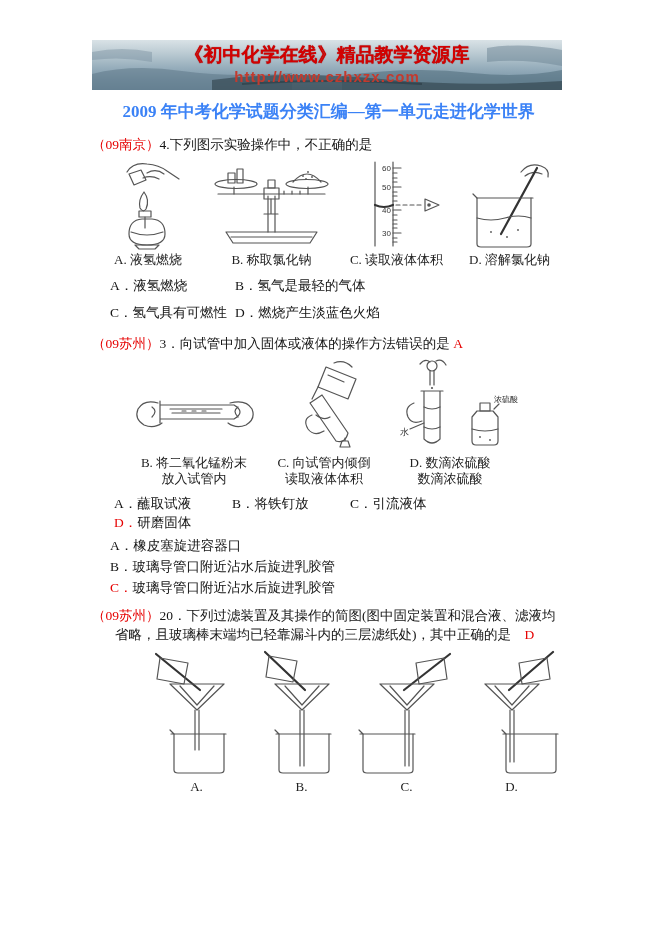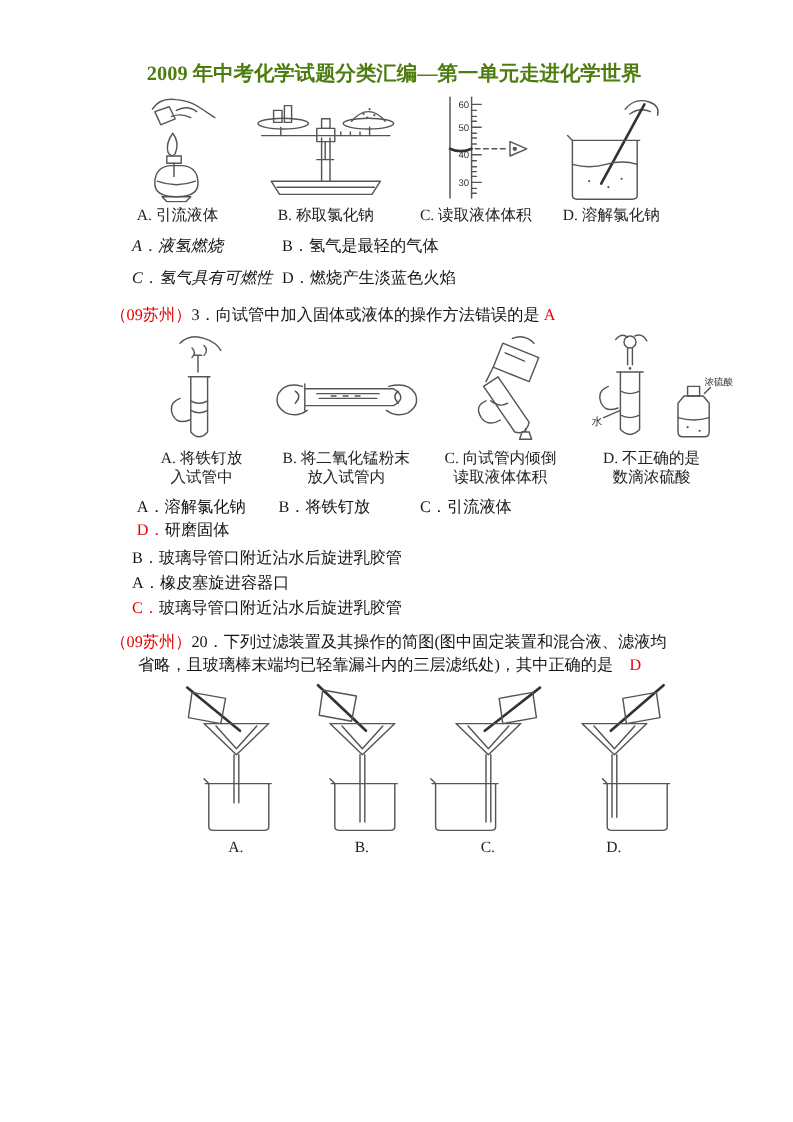--- a/index.html
+++ b/index.html
@@ -25,72 +25,87 @@
     text-shadow:0 0 1px #8a1a1a;
     font-family:"Liberation Serif",serif;
   }
   .banner .banner-url{
     position:absolute;left:0;top:28px;width:100%;text-align:center;
     color:#c33a2e;font-weight:bold;font-size:15px;letter-spacing:1px;
     font-family:"Liberation Sans",sans-serif;
   }
 
   .doc-title{
-    margin-top:11px;text-align:center;color:#4d7c0f;font-weight:bold;
+    margin-top:11px;text-align:center;color:#3b82f6;font-weight:bold;
     font-size:17px;line-height:22px;
   }
 
   .qline{font-size:13.5px;line-height:19px;margin-top:12px;}
   .qline .stem{color:#141414;}
   sub{font-size:9px;}
 
   
   .figrow{display:flex;align-items:flex-end;margin-top:4px;}
   .fig{text-align:center;}
   .fig svg{display:block;margin:0 auto;}
   .figcap{font-size:13px;line-height:16px;margin-top:2px;color:#222;}
   .figcap2{font-size:13px;line-height:16px;color:#222;}
 
   .sketch{stroke:#555;fill:none;stroke-width:1.2;stroke-linecap:round;stroke-linejoin:round;}
   .sketch-bold{stroke:#333;fill:none;stroke-width:2.2;stroke-linecap:round;}
   .sketch-fill{fill:#555;stroke:none;}
   text.skt{fill:#333;stroke:none;font-family:"Liberation Sans",sans-serif;}
 
   .optrow{font-size:13.5px;line-height:19px;margin-top:8px;padding-left:18px;}
-  .optcol{display:inline-block;width:125px;font-style:italic;}
+  .optcol{display:inline-block;width:125px;}
   .optrow4{font-size:13.5px;line-height:19px;margin-top:7px;padding-left:22px;}
   .opt4{display:inline-block;width:118px;}
   .optlist{font-size:13.5px;line-height:21px;padding-left:18px;margin-top:3px;}
   .optlist div{margin:0;}
   .hang{padding-left:23px;text-indent:-23px;}
 </style>
 </head>
 <body>
 
 <div class="page">
 
+  <div class="banner">
+    <svg class="scenery" width="470" height="50" viewBox="0 0 470 50">
+      <path d="M0,34 Q40,24 90,31 Q140,38 200,33 L200,50 L0,50 Z" fill="#5f7888" opacity="0.55"></path>
+      <path d="M250,36 Q320,26 380,33 Q430,38 470,30 L470,50 L250,50 Z" fill="#54707f" opacity="0.6"></path>
+      <path d="M120,40 Q200,30 300,40 Q380,47 470,41 L470,50 L120,50 Z" fill="#33454f" opacity="0.65"></path>
+      <path d="M395,8 Q430,2 470,10 L470,26 Q430,18 395,22 Z" fill="#6c8493" opacity="0.5"></path>
+      <path d="M0,12 Q30,6 60,12 L60,22 Q30,16 0,20 Z" fill="#7b91a0" opacity="0.45"></path>
+      <path d="M150,44 Q235,38 330,44" stroke="#2d3e47" stroke-width="2" fill="none" opacity="0.7"></path>
+    </svg>
+    <div class="banner-text">《初中化学在线》精品教学资源库</div>
+    <div class="banner-url">http://www.czhxzx.com</div>
+  </div>
 
   <div class="doc-title">2009 年中考化学试题分类汇编—第一单元走进化学世界</div>
 
+  <div class="qline">
+    <span class="tag">（09南京）</span><span class="stem">4.下列图示实验操作中，不正确的是</span>
+  </div>
 
   <div class="figrow">
     <div class="fig" style="width:112px">
       <svg width="110" height="92" viewBox="0 0 110 92">
         <path class="sketch" d="M34,14 Q40,4 54,6 Q66,7 74,13 L86,21"></path>
         <path class="sketch" d="M54,15 Q63,10 71,16"></path>
         <path class="sketch" d="M50,20 Q58,17 66,21"></path>
         <path class="sketch" d="M36,16 L48,12 L53,22 L41,27 Z"></path>
         <path class="sketch" d="M51,34 Q57,42 53,51 Q50,55 47,50 Q45,42 51,34 Z"></path>
         <path class="sketch" d="M46,53 L58,53 L58,59 L46,59 Z"></path>
         <path class="sketch" d="M52,59 L52,70"></path>
         <path class="sketch" d="M36,76 Q36,62 49,61 L59,61 Q72,62 72,76 Q72,87 54,87 Q36,87 36,76 Z"></path>
         <path class="sketch" d="M38,74 Q54,80 70,74"></path>
         <path class="sketch" d="M42,87 L66,87 L62,91 L46,91 Z"></path>
       </svg>
-      <div class="figcap">A. 引流液体</div>
+      <div class="figcap">A. 液氢燃烧</div>
     </div>
     <div class="fig" style="width:135px">
       <svg width="135" height="92" viewBox="0 0 135 92">
         <path class="sketch" d="M22,74 L113,74 L106,85 L29,85 Z"></path>
         <path class="sketch" d="M27,79 L108,79"></path>
         <path class="sketch" d="M64,38 L64,74 M71,38 L71,74"></path>
         <path class="sketch" d="M14,36 L121,36"></path>
         <rect class="sketch" x="60" y="30" width="15" height="11"></rect>
         <rect class="sketch" x="64" y="22" width="7" height="8"></rect>
         <path class="sketch" d="M67,41 L67,56 M60,56 L74,56"></path>
@@ -146,32 +161,20 @@
   </div>
   <div class="optrow">
     <span class="optcol">C．氢气具有可燃性</span><span>D．燃烧产生淡蓝色火焰</span>
   </div>
 
   <div class="qline" style="">
     <span class="tag">（09苏州）</span><span class="stem">3．向试管中加入固体或液体的操作方法错误的是 </span><span class="answer">A</span>
   </div>
 
   <div class="figrow" style="padding-left:28px">
-    <div class="fig" style="width:100px">
-      <svg width="96" height="96" viewBox="0 0 96 96">
-        <path class="sketch" d="M30,10 Q38,2 50,6 Q60,9 64,16"></path>
-        <path class="sketch" d="M40,14 Q44,18 40,22 M50,12 Q54,16 50,20"></path>
-        <path class="sketch" d="M45,20 L45,34 M42,20 L48,20"></path>
-        <path class="sketch" d="M37,38 L55,38 M39,38 L39,84 M53,38 L53,84 M39,84 Q46,92 53,84"></path>
-        <path class="sketch" d="M30,56 Q20,60 24,70 Q28,78 38,74"></path>
-        <path class="sketch" d="M39,58 Q46,62 53,58 M39,66 Q46,70 53,66"></path>
-      </svg>
-      <div class="figcap">A. 将铁钉放</div>
-      <div class="figcap2">入试管中</div>
-    </div>
     <div class="fig" style="width:148px">
       <svg width="145" height="96" viewBox="0 0 145 96">
         <path class="sketch" d="M38,48 L112,48 M38,62 L112,62 M112,48 Q124,55 112,62 M38,44 L38,66"></path>
         <path class="sketch" d="M48,52 L100,52 M50,56 L98,56"></path>
         <path class="sketch" d="M60,54 L64,54 M70,54 L74,54 M80,54 L84,54"></path>
         <path class="sketch" d="M36,46 Q22,42 16,52 Q12,62 22,68 Q32,72 40,66"></path>
         <path class="sketch" d="M30,50 Q36,54 30,60"></path>
         <path class="sketch" d="M108,46 Q124,42 130,52 Q134,62 124,68 Q114,72 106,66"></path>
         <path class="sketch" d="M116,50 Q110,54 116,60"></path>
       </svg>
@@ -205,32 +208,32 @@
         <path class="sketch" d="M30,72 L44,66"></path>
         <text class="skt" x="20" y="78" font-size="9">水</text>
         <path class="sketch" d="M92,60 L92,84 Q92,88 96,88 L114,88 Q118,88 118,84 L118,60 M92,60 L97,54 L113,54 L118,60"></path>
         <rect class="sketch" x="100" y="46" width="10" height="8"></rect>
         <path class="sketch" d="M92,72 Q105,76 118,72"></path>
         <circle class="sketch-fill" cx="100" cy="80" r="0.9"></circle>
           <circle class="sketch-fill" cx="110" cy="83" r="0.9"></circle>
         <path class="sketch" d="M114,52 L119,47"></path>
         <text class="skt" x="114" y="45" font-size="8">浓硫酸</text>
       </svg>
-      <div class="figcap">D. 不正确的是</div>
+      <div class="figcap">D. 数滴浓硫酸</div>
       <div class="figcap2">数滴浓硫酸</div>
     </div>
   </div>
 
   <div class="optrow4">
-    <span class="opt4"><span>A．</span><span>溶解氯化钠</span></span><span class="opt4"><span>B．</span><span>将铁钉放</span></span><span class="opt4"><span>C．</span><span>引流液体</span></span><span class="opt4"><span class="red">D．</span><span>研磨固体</span></span>
+    <span class="opt4"><span>A．</span><span>蘸取试液</span></span><span class="opt4"><span>B．</span><span>将铁钉放</span></span><span class="opt4"><span>C．</span><span>引流液体</span></span><span class="opt4"><span class="red">D．</span><span>研磨固体</span></span>
   </div>
 
   <div class="optlist">
+    <div><span>A．</span><span>橡皮塞旋进容器口</span></div>
     <div><span>B．</span><span>玻璃导管口附近沾水后旋进乳胶管</span></div>
-    <div><span>A．</span><span>橡皮塞旋进容器口</span></div>
     <div><span class="red">C．</span><span>玻璃导管口附近沾水后旋进乳胶管</span></div>
   </div>
 
   <div class="qline hang" style="margin-top:8px">
     <span class="tag">（09苏州）</span><span class="stem">20．下列过滤装置及其操作的简图(图中固定装置和混合液、滤液均省略，且玻璃棒末端均已轻靠漏斗内的三层滤纸处)，其中正确的是　</span><span class="answer">D</span>
   </div>
 
   <div class="figrow" style="padding-left:52px;margin-top:6px">
     <div class="fig" style="width:105px">
       <svg width="105" height="127" viewBox="0 0 105 127">

